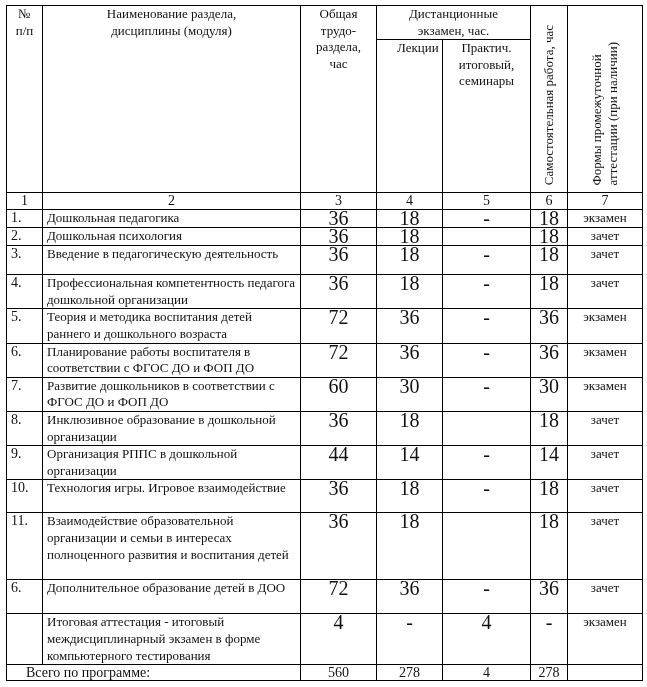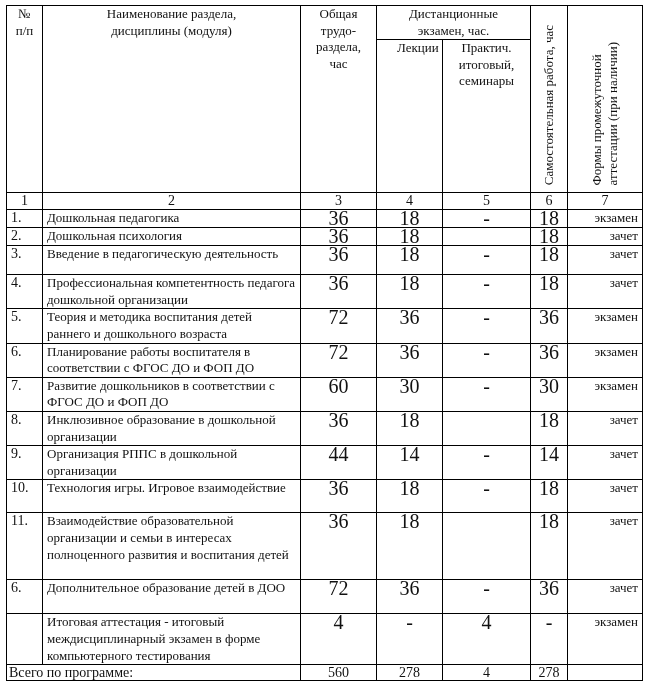--- a/index.html
+++ b/index.html
@@ -10,23 +10,23 @@
   table.curr td, table.curr th { border: 1px solid #000; padding: 0 4px; vertical-align: top;
                font-weight: normal; overflow: hidden; }
   th { text-align: center; }
   th.mid { vertical-align: middle; }
   .vert { writing-mode: vertical-rl; transform: rotate(180deg); text-align: left;
           white-space: nowrap; font-size: 13px; line-height: 16px; display: inline-block; }
   tr.nums td { text-align: center; font-size: 14px; height: 16px; line-height: 16px; padding: 0; }
   td.num { text-align: center; font-size: 20px; }
   td.no { font-size: 14px; padding-left: 3px; }
   td.name { padding-left: 6px; padding-right: 2px; margin-left: 48px; }
-  td.form { text-align: right; }
+  td.form { text-align: center; }
   tr.total td { font-size: 14px; height: 15px; line-height: 15px; }
-  tr.total td.lbl { padding-left: 2px; }
+  tr.total td.lbl { padding-left: 19px; }
 </style>
 </head>
 <body>
 
 <table class="curr">
   <colgroup>
     <col style="width:36px">
     <col style="width:258px">
     <col style="width:76px">
     <col style="width:66px">

